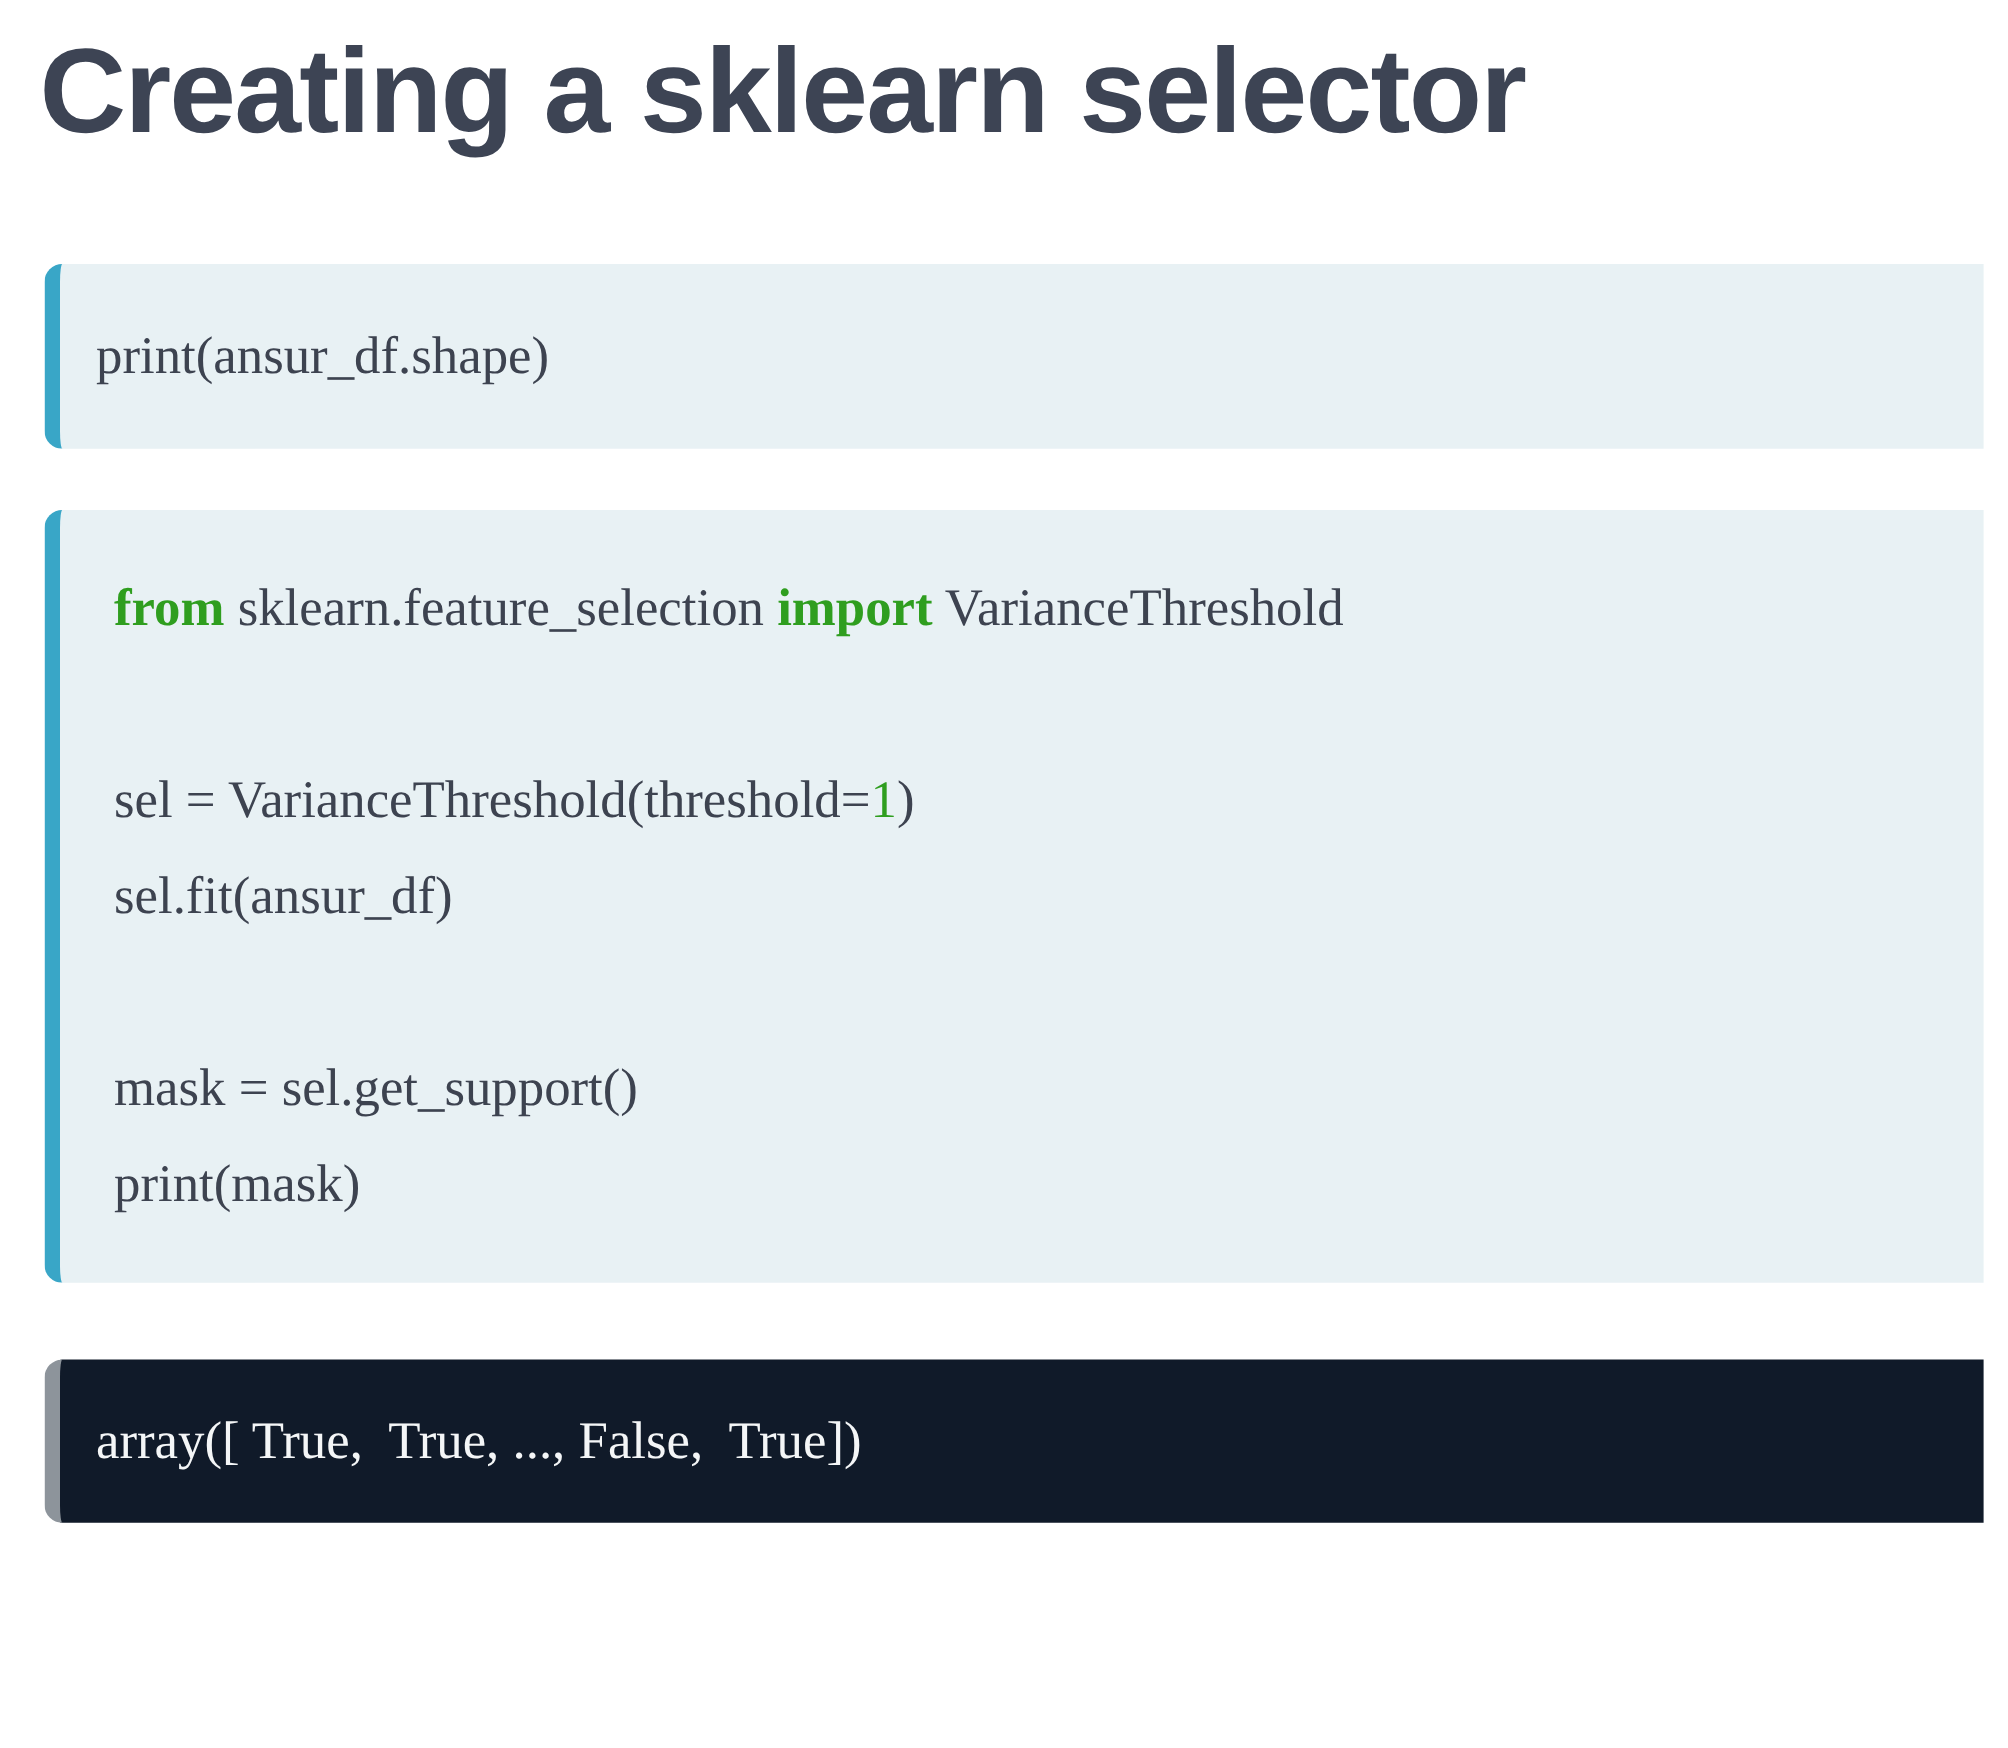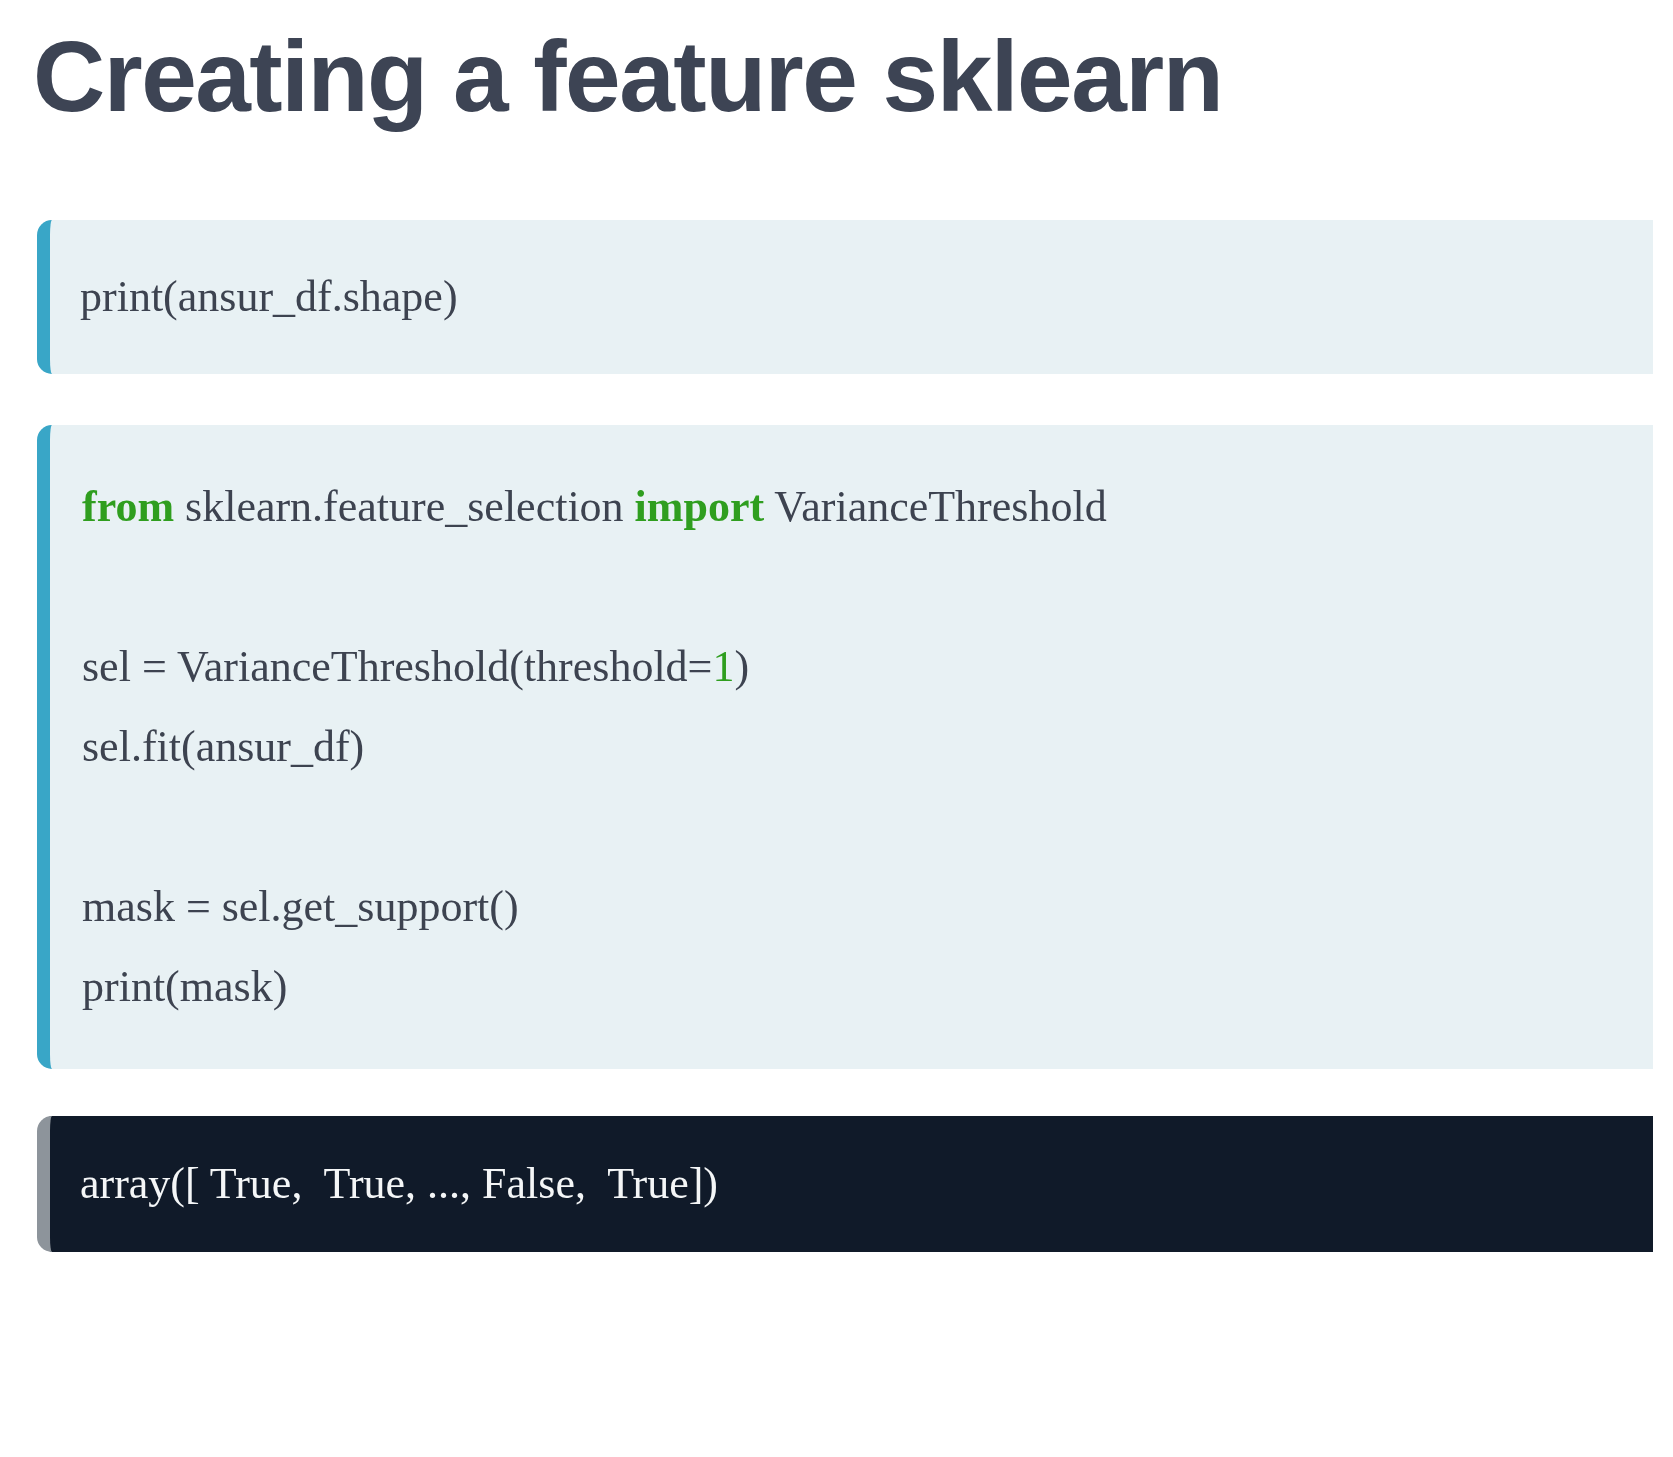--- a/index.html
+++ b/index.html
@@ -37,41 +37,41 @@
     white-space: pre;
   }
 
   .code-block {
     margin-top: 85px;
     background: #e8f1f4;
     border-left: 13px solid #39a6c7;
     padding: 37px 30px;
     color: #3d4350;
   }
-  .code-block.second { margin-top: 51px; padding: 42px 32px; }
+  .code-block.second { margin-top: 51px; padding: 42px 45px; }
 
   .output-block {
     background: #101a29;
     border-left: 13px solid #8d949b;
     padding: 28px 30px;
     color: #f4f6f7;
   }
   .output-block.first  { margin-top: 49px; }
-  .output-block.second { margin-top: 47px; }
+  .output-block.second { margin-top: 64px; }
 
   .tok-keyword { color: #2f9e1f; font-weight: bold; }
   .tok-number  { color: #2f9e1f; }
   .tok-plain   { color: inherit; }
 </style>
 </head>
 <body>
 
 <div class="slide">
 
-  <h1 class="page-title">Creating a feature sklearn</h1>
+  <h1 class="page-title">Creating a sklearn selector</h1>
 
   <section class="block code-block first">
     <pre><span class="tok-plain">print(ansur_df.shape)</span></pre>
   </section>
 
 
   <section class="block code-block second">
     <pre><span class="tok-keyword">from</span><span class="tok-plain"> sklearn.feature_selection </span><span class="tok-keyword">import</span><span class="tok-plain"> VarianceThreshold</span>
 
 <span class="tok-plain">sel = VarianceThreshold(threshold=</span><span class="tok-number">1</span><span class="tok-plain">)</span>

